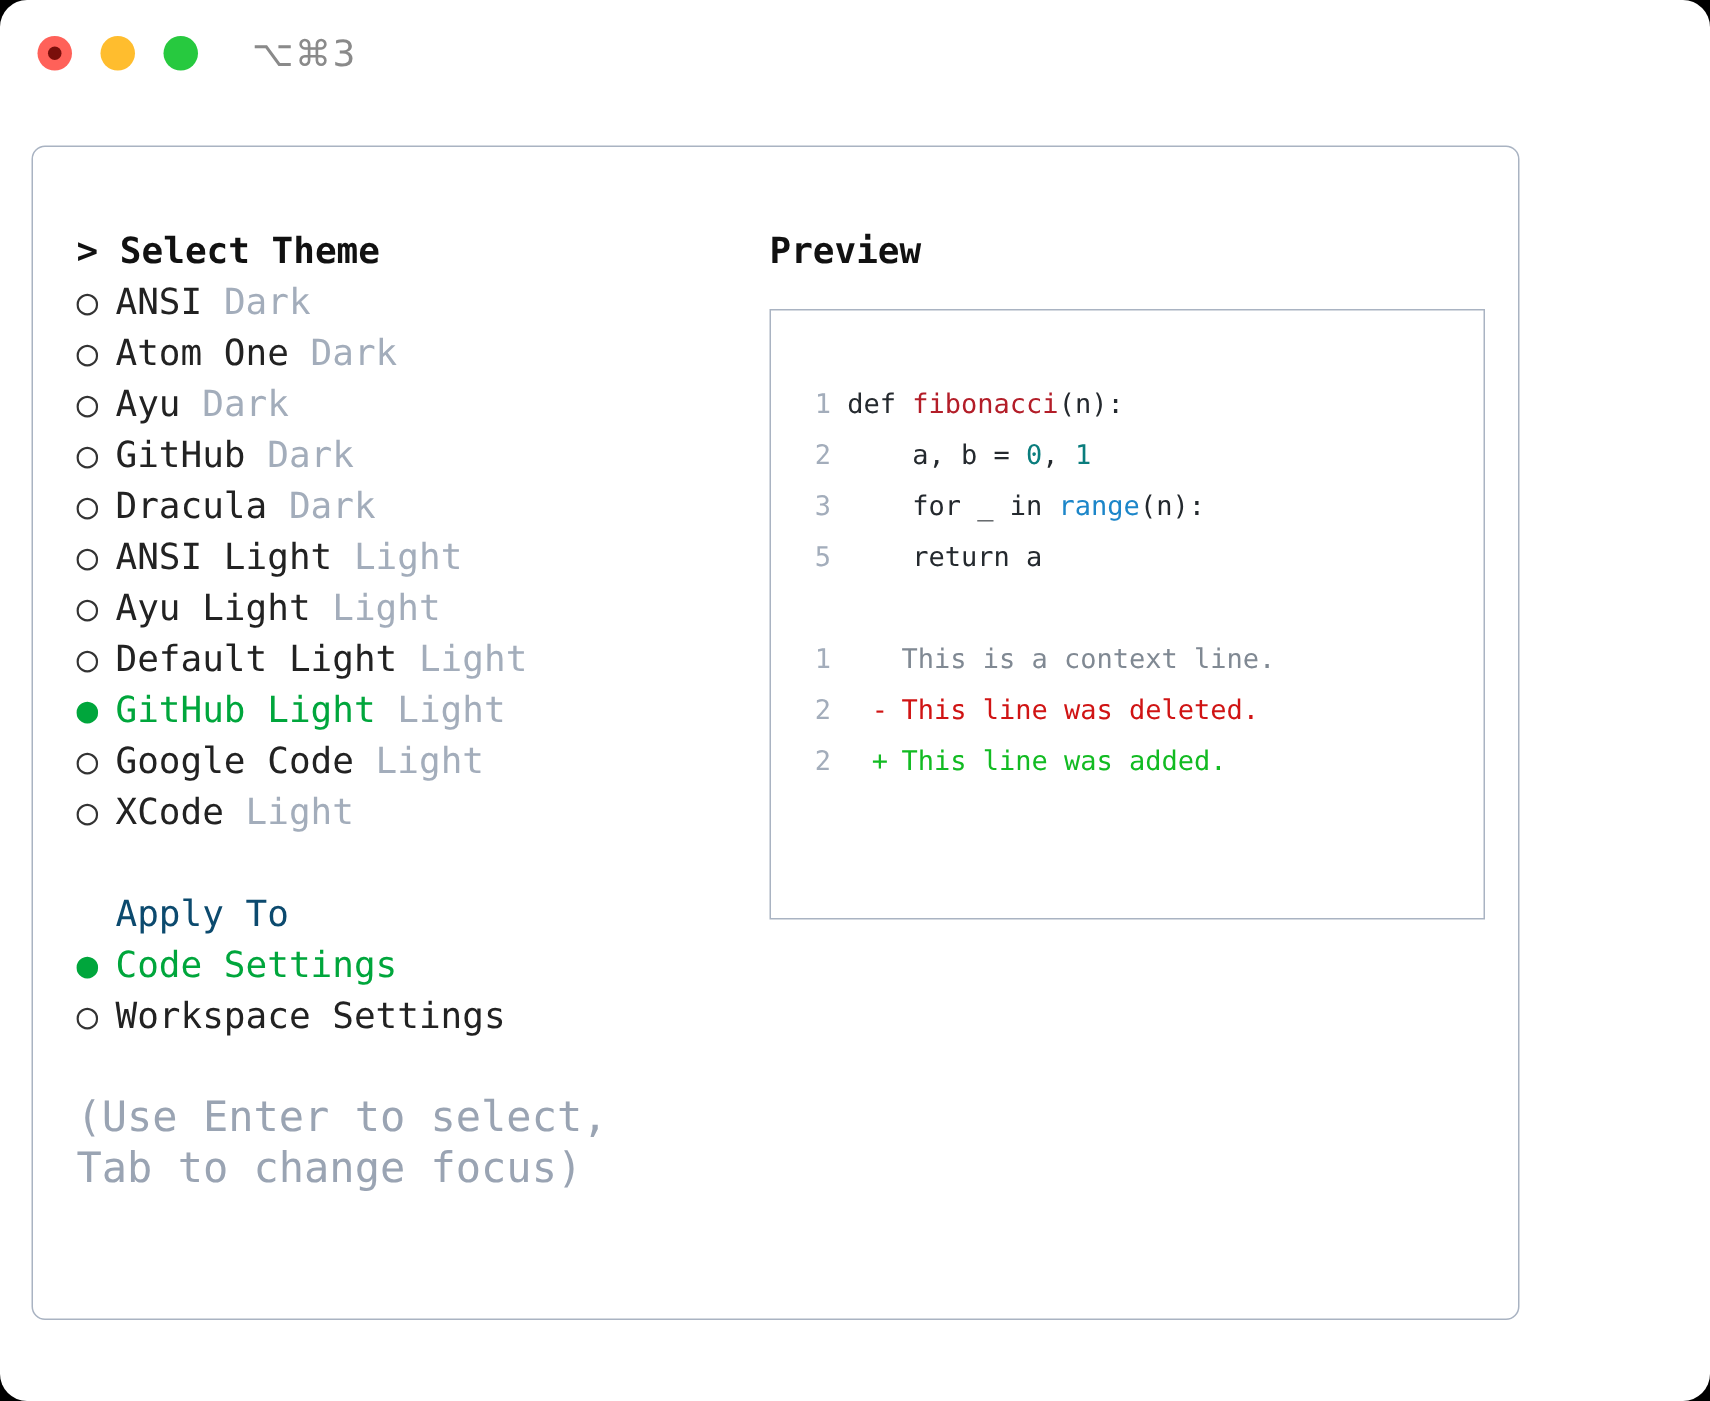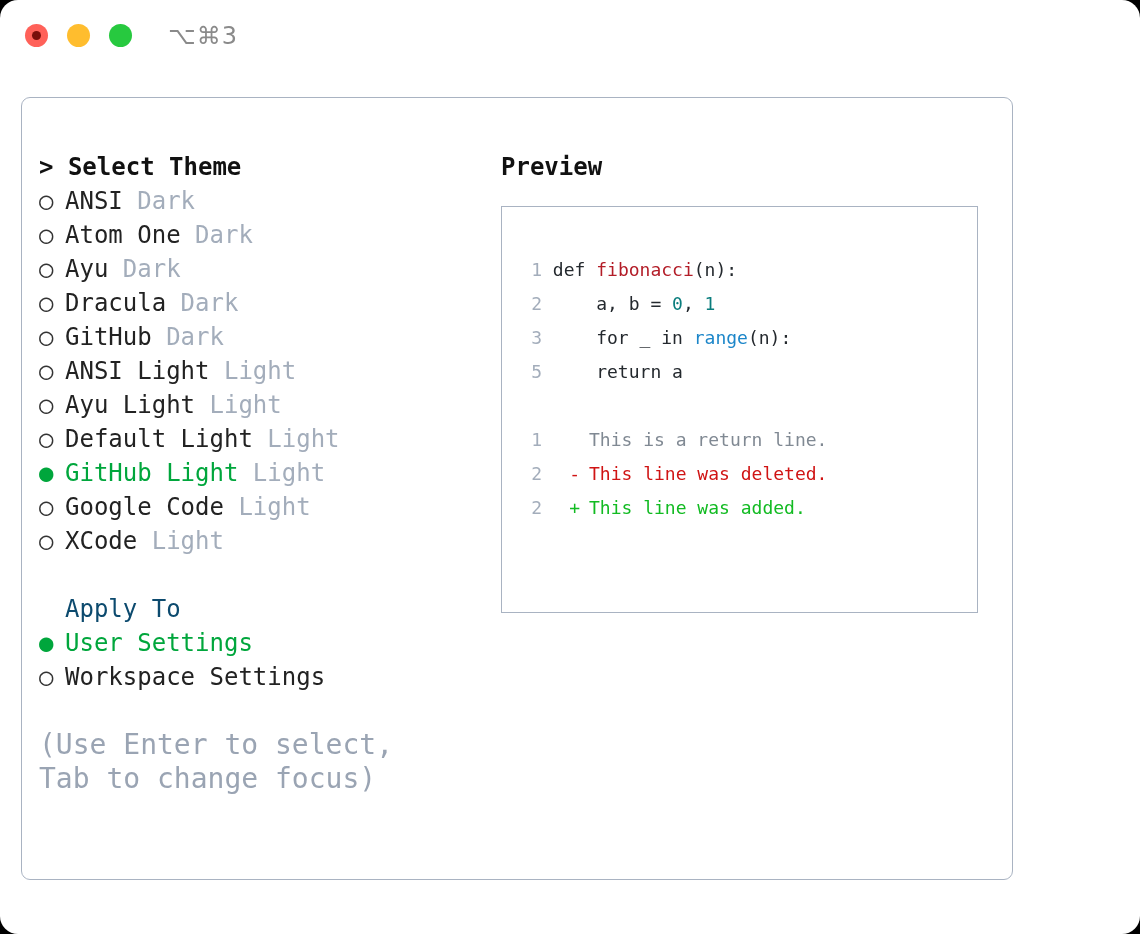--- a/index.html
+++ b/index.html
@@ -76,21 +76,21 @@
     width: 992px;
     height: 783px;
     border: 1.6px solid #a9b3c2;
     border-radius: 9px;
     box-sizing: border-box;
     background: #fff;
   }
 
   .columns {
     position: absolute;
-    left: 0; top: 0;
+    left: 12px; top: 0;
     width: 100%; height: 100%;
   }
 
   
   .left-col {
     position: absolute;
     left: 17px;
     top: 52px;
     width: 440px;
   }
@@ -209,36 +209,36 @@
   <div class="panel">
     <div class="columns">
 
       <div class="left-col">
         <div class="section-title"><span class="caret">&gt;</span><span> </span><span>Select Theme</span></div>
 
         <div>
           <div class="opt-row"><span class="marker">○</span><span class="opt-name">ANSI</span><span> </span><span class="opt-tag">Dark</span></div>
           <div class="opt-row"><span class="marker">○</span><span class="opt-name">Atom One</span><span> </span><span class="opt-tag">Dark</span></div>
           <div class="opt-row"><span class="marker">○</span><span class="opt-name">Ayu</span><span> </span><span class="opt-tag">Dark</span></div>
+          <div class="opt-row"><span class="marker">○</span><span class="opt-name">GitHub</span><span> </span><span class="opt-tag">Dark</span></div>
           <div class="opt-row"><span class="marker">○</span><span class="opt-name">Dracula</span><span> </span><span class="opt-tag">Dark</span></div>
-          <div class="opt-row"><span class="marker">○</span><span class="opt-name">GitHub</span><span> </span><span class="opt-tag">Dark</span></div>
           <div class="opt-row"><span class="marker">○</span><span class="opt-name">ANSI Light</span><span> </span><span class="opt-tag">Light</span></div>
           <div class="opt-row"><span class="marker">○</span><span class="opt-name">Ayu Light</span><span> </span><span class="opt-tag">Light</span></div>
           <div class="opt-row"><span class="marker">○</span><span class="opt-name">Default Light</span><span> </span><span class="opt-tag">Light</span></div>
           <div class="opt-row selected"><span class="marker on">●</span><span class="opt-name">GitHub Light</span><span> </span><span class="opt-tag">Light</span></div>
           <div class="opt-row"><span class="marker">○</span><span class="opt-name">Google Code</span><span> </span><span class="opt-tag">Light</span></div>
           <div class="opt-row"><span class="marker">○</span><span class="opt-name">XCode</span><span> </span><span class="opt-tag">Light</span></div>
         </div>
 
         <div class="spacer-sm"></div>
 
         <div class="group-head"><span class="marker"> </span><span>Apply To</span></div>
 
         <div>
-          <div class="opt-row selected"><span class="marker on">●</span><span class="opt-name">User Settings</span></div>
+          <div class="opt-row selected"><span class="marker on">●</span><span class="opt-name">Code Settings</span></div>
           <div class="opt-row"><span class="marker">○</span><span class="opt-name">Workspace Settings</span></div>
         </div>
 
         <div class="spacer-sm"></div>
 
         <div class="hint">(Use Enter to select, Tab to change focus)</div>
       </div>
 
       <div class="right-col">
         <div class="preview-title">Preview</div>
@@ -250,21 +250,21 @@
 
             <div class="code-line"><span class="ln">2</span><span> </span><span>    a, b = </span><span class="tok-num">0</span><span>, </span><span class="tok-num">1</span></div>
 
             <div class="code-line"><span class="ln">3</span><span> </span><span>    for _ in </span><span class="tok-call">range</span><span>(n):</span></div>
 
 
             <div class="code-line"><span class="ln">5</span><span> </span><span>    return a</span></div>
 
             <div class="blank-line"></div>
 
-            <div class="code-line"><span class="ln">1</span><span class="sign diff-ctx"></span><span class="diff-ctx">This is a return line.</span></div>
+            <div class="code-line"><span class="ln">1</span><span class="sign diff-ctx"></span><span class="diff-ctx">This is a context line.</span></div>
 
             <div class="code-line"><span class="ln">2</span><span class="sign diff-del">-</span><span class="diff-del">This line was deleted.</span></div>
 
             <div class="code-line"><span class="ln">2</span><span class="sign diff-add">+</span><span class="diff-add">This line was added.</span></div>
 
           </div>
         </div>
       </div>
 
     </div>

